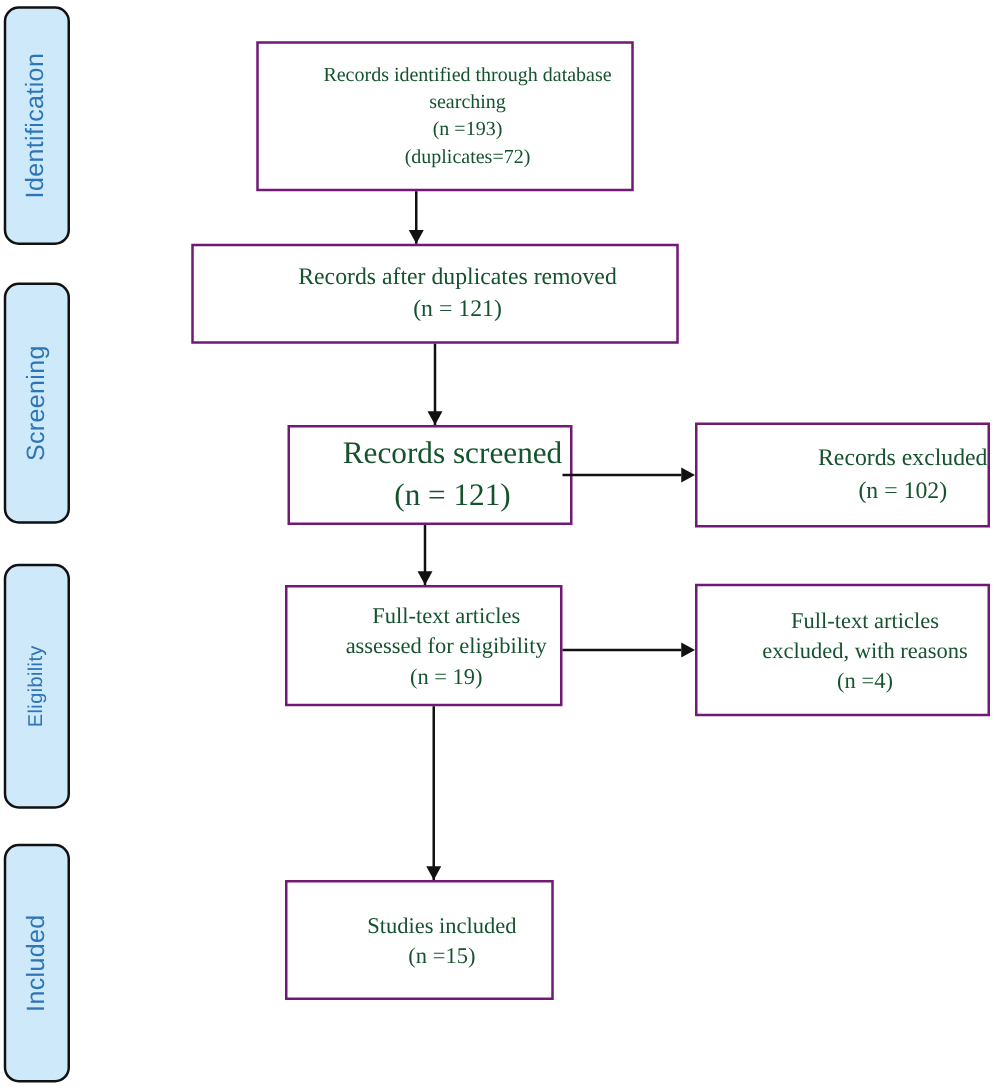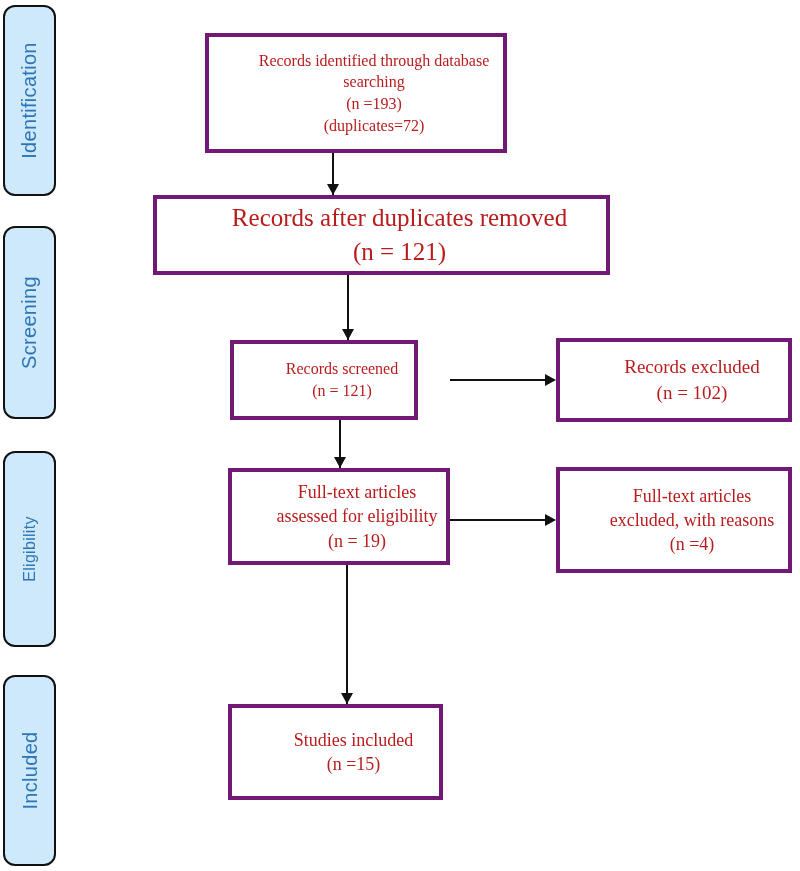--- a/index.html
+++ b/index.html
@@ -40,36 +40,36 @@
   #stage-identification { top: 5px;   height: 191px; }
   #stage-screening      { top: 226px; height: 193px; }
   #stage-eligibility    { top: 451px; height: 196px; }
   #stage-included       { top: 675px; height: 191px; }
   #stage-eligibility .label { font-size: 16px; }
 
   
   .fbox {
     position: absolute;
     background: #ffffff;
-    border: 4px solid #701a75;
+    border: 2px solid #701a75;
     box-sizing: border-box;
     display: flex;
     align-items: center;
     justify-content: center;
     text-align: center;
-    color: #b91c1c;
+    color: #14532d;
     line-height: 1.35;
     padding-left: 36px;
   }
   .fbox .txt { white-space: pre-line; }
 
   #box-identified        { left: 205px; top: 33px;  width: 302px; height: 120px; font-size: 16px; }
-  #box-after-duplicates  { left: 153px; top: 195px; width: 457px; height: 80px;  font-size: 25px; }
-  #box-screened          { left: 230px; top: 340px; width: 188px; height: 80px;  font-size: 16px; }
-  #box-excluded          { left: 556px; top: 338px; width: 236px; height: 84px;  font-size: 19px; }
+  #box-after-duplicates  { left: 153px; top: 195px; width: 390px; height: 80px;  font-size: 19px; }
+  #box-screened          { left: 230px; top: 340px; width: 228px; height: 80px;  font-size: 25px; }
+  #box-excluded          { left: 556px; top: 338px; width: 236px; height: 84px;  font-size: 19px; justify-content: flex-end; }
   #box-fulltext          { left: 228px; top: 468px; width: 222px; height: 97px;  font-size: 18px; }
   #box-fulltext-excluded { left: 556px; top: 467px; width: 236px; height: 106px; font-size: 18px; }
   #box-included          { left: 228px; top: 704px; width: 215px; height: 96px;  font-size: 18px; }
 
   
   .varrow {
     position: absolute;
     width: 2px;
     background: #111111;
   }

